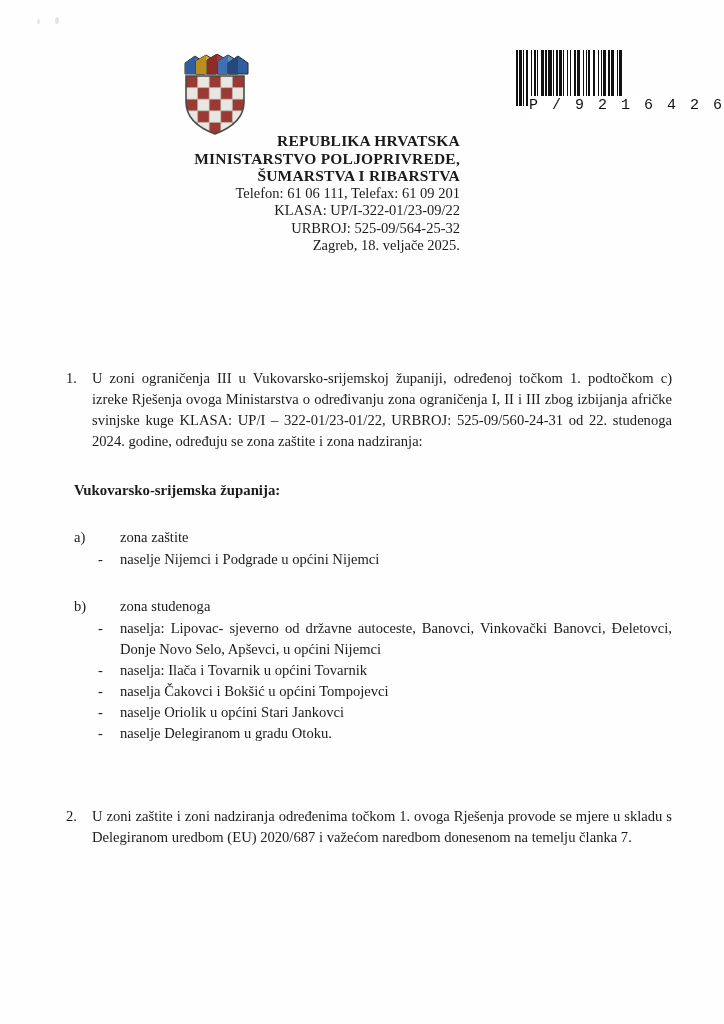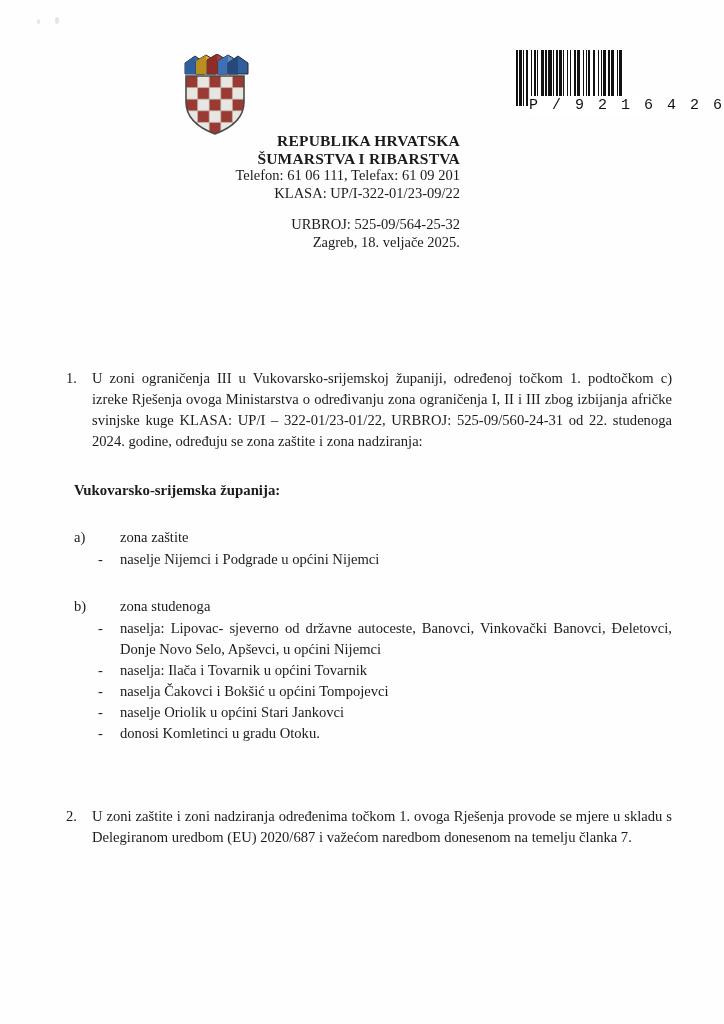--- a/index.html
+++ b/index.html
@@ -97,21 +97,21 @@
     line-height: 17.5px;
     letter-spacing: .2px;
   }
   .lh-norm {
     font-size: 14.5px;
     line-height: 17.5px;
   }
   .lh-i1 { padding-left: 0px; }
   .lh-i2 { padding-left: 18px; }
   .lh-i3 { padding-left: 44px; }
-  .lh-i4 { padding-left: 40px; margin-top: 14px; }
+  .lh-i4 { padding-left: 40px; }
   .lh-i5 { padding-left: 30px; }
 
   
   .body-area {
     position: absolute;
     left: 66px;
     top: 314px;
     width: 606px;
     font-size: 14.6px;
     line-height: 21px;
@@ -308,20 +308,21 @@
           <path d="M19.6 22 V82 M31.2 22 V82 M42.8 22 V82 M54.4 22 V82"></path>
           <path d="M8 33.6 H66 M8 45.2 H66 M8 56.8 H66 M8 68.4 H66"></path>
         </g>
       </g>
       <path d="M8 22 L66 22 L66 48 C66 64 53 74 37 80 C21 74 8 64 8 48 Z" fill="none" stroke="#4a4a4a" stroke-width="1.6"></path>
     </svg>
   </div>
 
   <div class="letterhead">
     <span class="ln lh-bold lh-i1">REPUBLIKA HRVATSKA</span>
+    <span class="ln lh-bold lh-i1">MINISTARSTVO POLJOPRIVREDE,</span>
     <span class="ln lh-bold lh-i1">ŠUMARSTVA I RIBARSTVA</span>
     <span class="ln lh-norm lh-i2">Telefon: 61 06 111, Telefax: 61 09 201</span>
     <span class="ln lh-norm lh-i3">KLASA: UP/I-322-01/23-09/22</span>
     <span class="ln lh-norm lh-i4">URBROJ: 525-09/564-25-32</span>
     <span class="ln lh-norm lh-i5">Zagreb, 18. veljače 2025.</span>
   </div>
 
   <div class="body-area">
 
 
@@ -363,21 +364,21 @@
             <div class="bullet">
               <span class="dash">-</span>
               <span class="btxt">naselja Čakovci i Bokšić u općini Tompojevci</span>
             </div>
             <div class="bullet">
               <span class="dash">-</span>
               <span class="btxt">naselje Oriolik u općini Stari Jankovci</span>
             </div>
             <div class="bullet">
               <span class="dash">-</span>
-              <span class="btxt">donosi Komletinci u gradu Otoku.</span>
+              <span class="btxt">naselje Delegiranom u gradu Otoku.</span>
             </div>
           </div>
         </div>
       </div>
 
     <div class="num-item" id="item2">
       <span class="num">2.</span>
       <span class="txt">U zoni zaštite i zoni nadziranja određenima točkom 1. ovoga Rješenja provode se mjere u skladu s Delegiranom uredbom (EU) 2020/687 i važećom naredbom donesenom na temelju članka 7.</span>
     </div>
 

